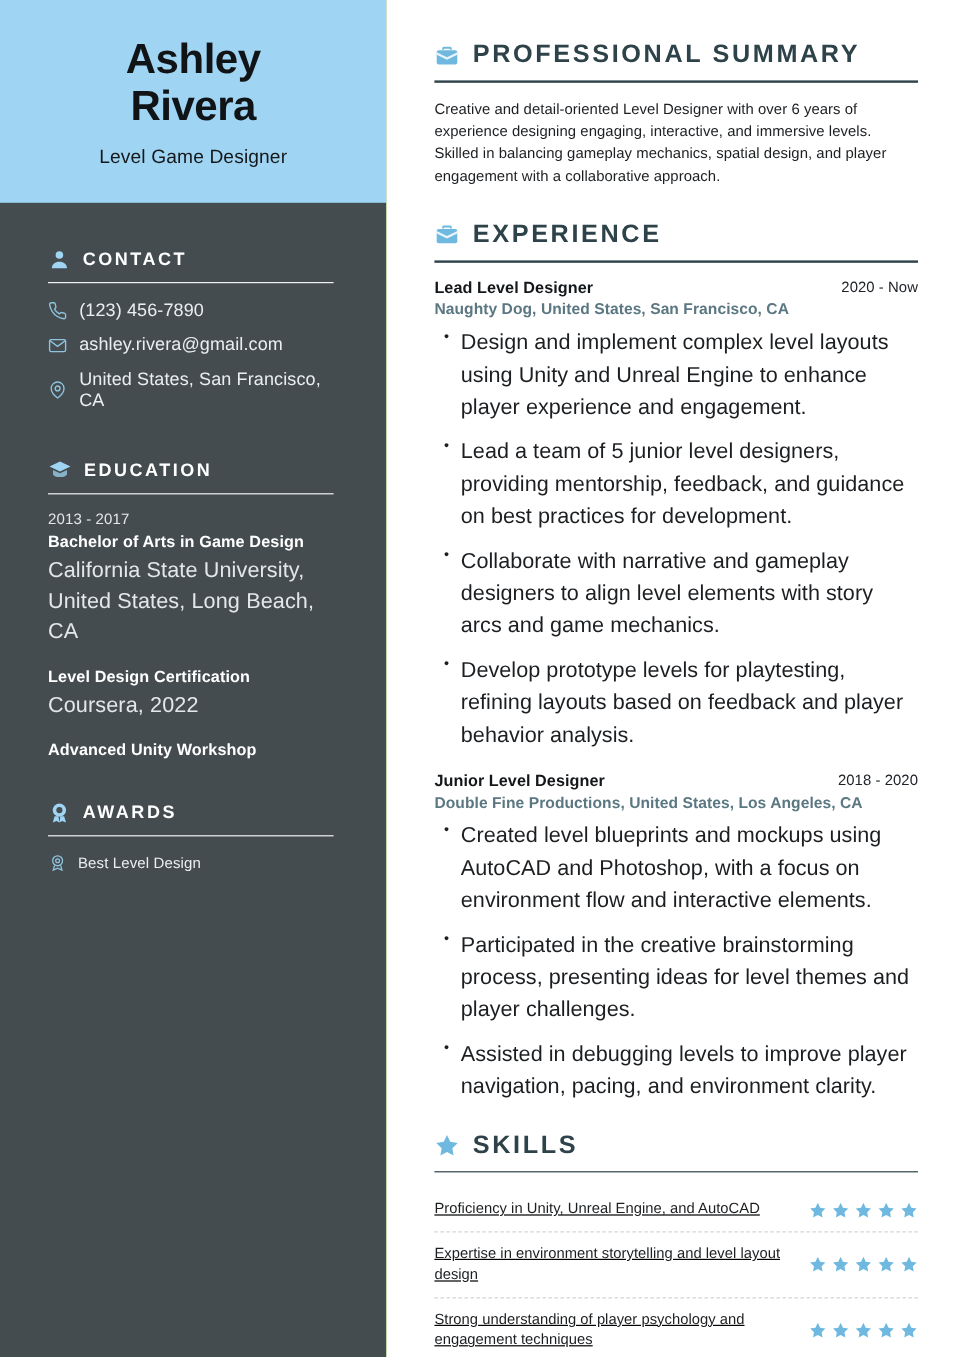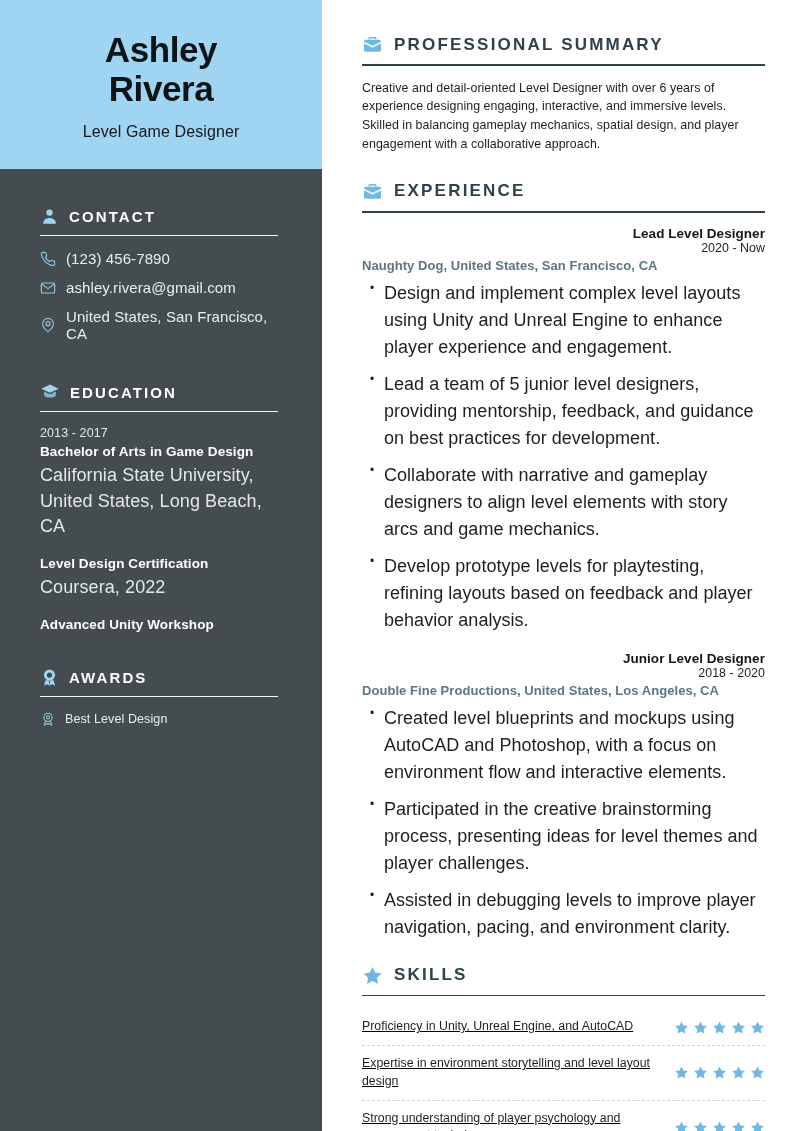--- a/index.html
+++ b/index.html
@@ -63,31 +63,31 @@
   
   .right-col {
     position: absolute; left: 322px; top: 0;
     width: 478px; height: 1131px;
     background: #ffffff;
     padding: 34px 35px 0 40px;
   }
   .main-sec { margin-bottom: 6px; }
   .main-sec-head { display: flex; align-items: center; gap: 11px; }
   .main-sec-title {
-    font-size: 17px; font-weight: 700; color: #2d4249;
+    font-size: 21px; font-weight: 700; color: #2d4249;
     letter-spacing: 2.2px;
   }
   .main-rule { height: 1.6px; background: #2d4249; margin-top: 9px; margin-bottom: 13px; }
 
   .summary-text {
     font-size: 12.4px; color: #1c1f22; line-height: 1.52; letter-spacing: .05px;
   }
 
   .job { margin-bottom: 16px; }
-  .job-head { display: flex; justify-content: space-between; align-items: flex-end; flex-direction: column; }
+  .job-head { display: flex; justify-content: space-between; align-items: flex-start; }
   .job-role { font-size: 13.5px; font-weight: 700; color: #14171a; letter-spacing: .05px; }
   .job-date { font-size: 12.4px; color: #20242a; white-space: nowrap; letter-spacing: .05px; }
   .job-company { font-size: 13px; font-weight: 700; color: #5b7782; margin-top: 3px; letter-spacing: .05px; }
   .bullets { list-style: none; margin-top: 7px; }
   .bullets li {
     position: relative; padding-left: 22px; margin-bottom: 10px;
     font-size: 18px; color: #1c1f22; line-height: 1.5; letter-spacing: .03px;
   }
   .bullets li::before {
     content: "•"; position: absolute; left: 8px; top: -1px;

